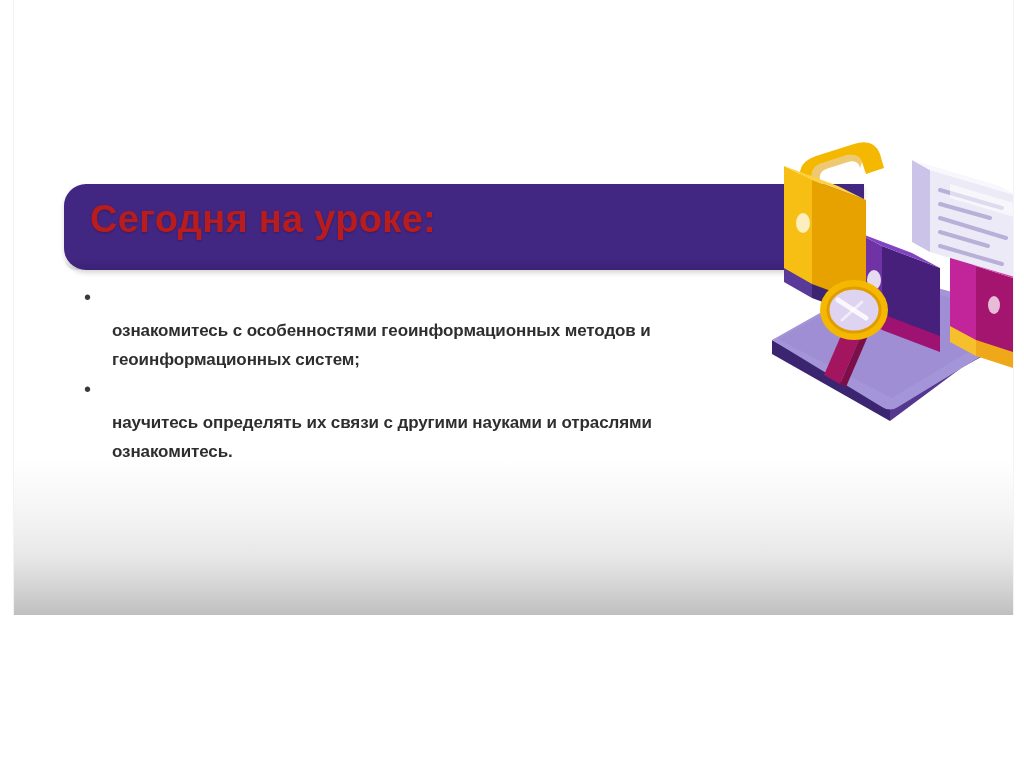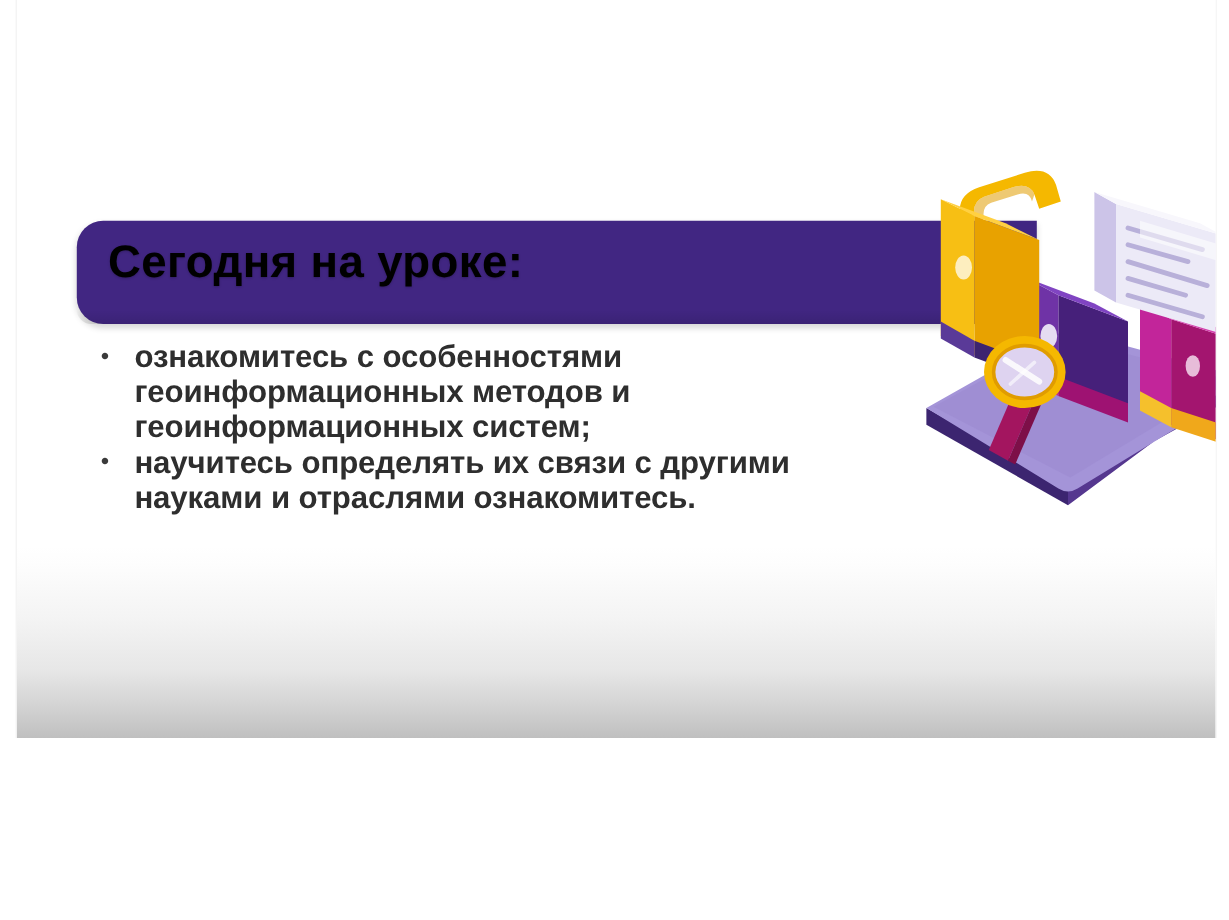--- a/index.html
+++ b/index.html
@@ -67,21 +67,21 @@
     height: 12px;
     background: linear-gradient(to bottom, rgba(255,255,255,0.00), rgba(0,0,0,0.10));
     border-radius: 0 0 0 22px;
   }
   #title-text {
     position: absolute;
     left: 76px;
     top: 198px;
     font-size: 38px;
     font-weight: bold;
-    color: #000000;
+    color: #b91c1c;
     letter-spacing: 0.3px;
     white-space: nowrap;
     text-shadow: 0 1px 2px rgba(0,0,0,0.22);
   }
 
   
   #bullets {
     position: absolute;
     left: 64px;
     top: 283px;
@@ -97,25 +97,26 @@
     flex: 0 0 34px;
     font-size: 20px;
     line-height: 29px;
     color: #3a3a3a;
     text-align: left;
     padding-left: 6px;
     box-sizing: border-box;
   }
   .bullet-text {
     flex: 1 1 auto;
-    font-size: 26px;
+    font-size: 17px;
     line-height: 29px;
     font-weight: bold;
     color: #2e2e2e;
     letter-spacing: -0.1px;
+    margin-top: 33px;
   }
 
   
   #illustration {
     position: absolute;
     left: 748px;
     top: 128px;
     width: 280px;
     height: 300px;
   }

